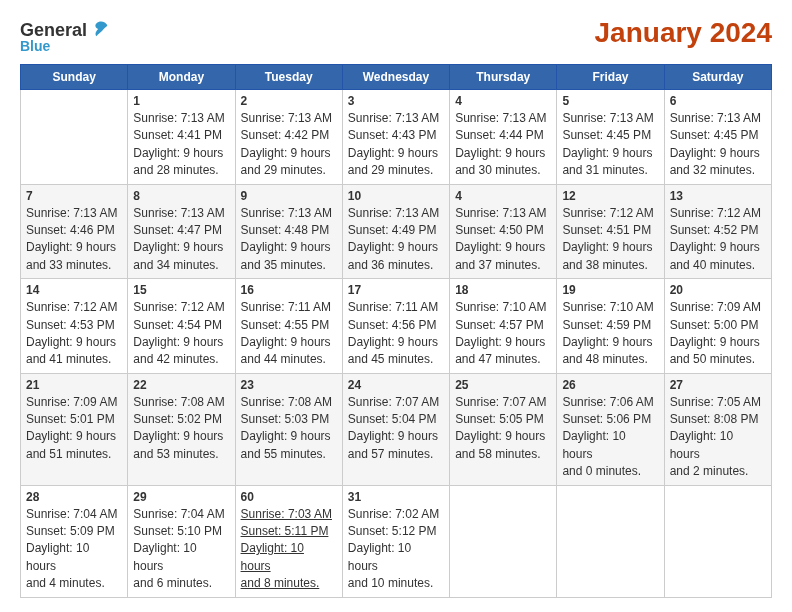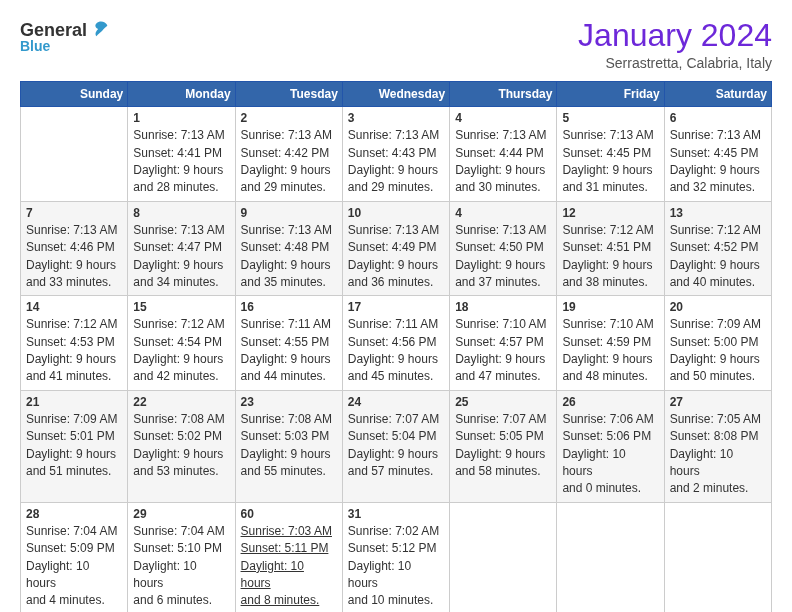--- a/index.html
+++ b/index.html
@@ -40,40 +40,40 @@
     .logo-icon {
       width: 22px;
       height: 22px;
       margin-left: 2px;
       margin-bottom: 2px;
     }
     .title-block {
       text-align: right;
     }
     .month-title {
-      font-size: 32px;
-      font-weight: normal;
-      color: #6d28d9;
+      font-size: 28px;
+      font-weight: bold;
+      color: #c2410c;
       line-height: 1.1;
     }
     .location-title {
       font-size: 14px;
       color: #555;
       margin-top: 2px;
     }
     .calendar-table {
       width: 100%;
       border-collapse: collapse;
       font-size: 10.5px;
     }
     .calendar-table th {
       background: #3366aa;
       color: #fff;
       padding: 5px 4px;
-      text-align: right;
+      text-align: center;
       font-size: 12px;
       font-weight: bold;
       border: 1px solid #2255aa;
     }
     .calendar-table td {
       border: 1px solid #ccc;
       vertical-align: top;
       padding: 4px 5px;
       width: calc(100% / 7);
       min-height: 80px;
@@ -112,21 +112,20 @@
           <span class="logo-text-general">General</span>
           <svg class="logo-icon" viewBox="0 0 24 24" xmlns="http://www.w3.org/2000/svg">
             <path d="M20 8 C18 4, 12 2, 8 6 C6 8, 7 11, 10 12 C8 14, 6 17, 8 20 C10 17, 14 15, 16 12 C18 10, 20 9, 20 8 Z" fill="#3399cc"></path>
           </svg>
         </div>
         <span class="logo-text-blue" style="margin-top:-4px;">Blue</span>
       </div>
     </div>
     <div class="title-block">
       <div class="month-title">January 2024</div>
-      <div class="location-title">Serrastretta, Calabria, Italy</div>
     </div>
   </div>
 
   <table class="calendar-table">
     <thead>
       <tr>
         <th>Sunday</th>
         <th>Monday</th>
         <th>Tuesday</th>
         <th>Wednesday</th>

